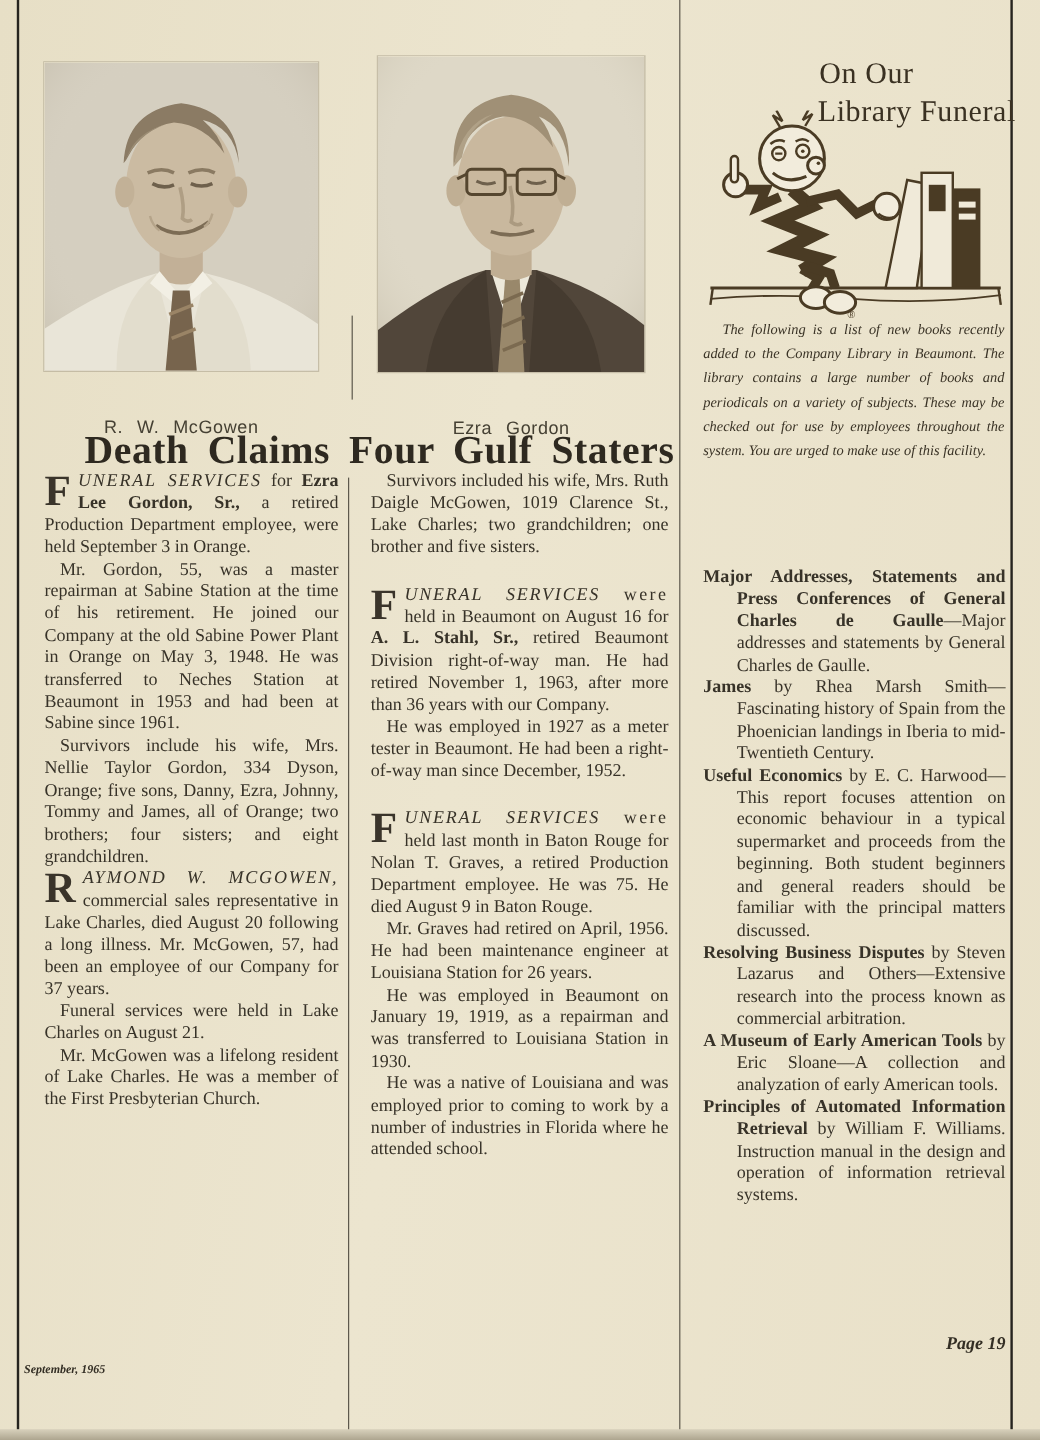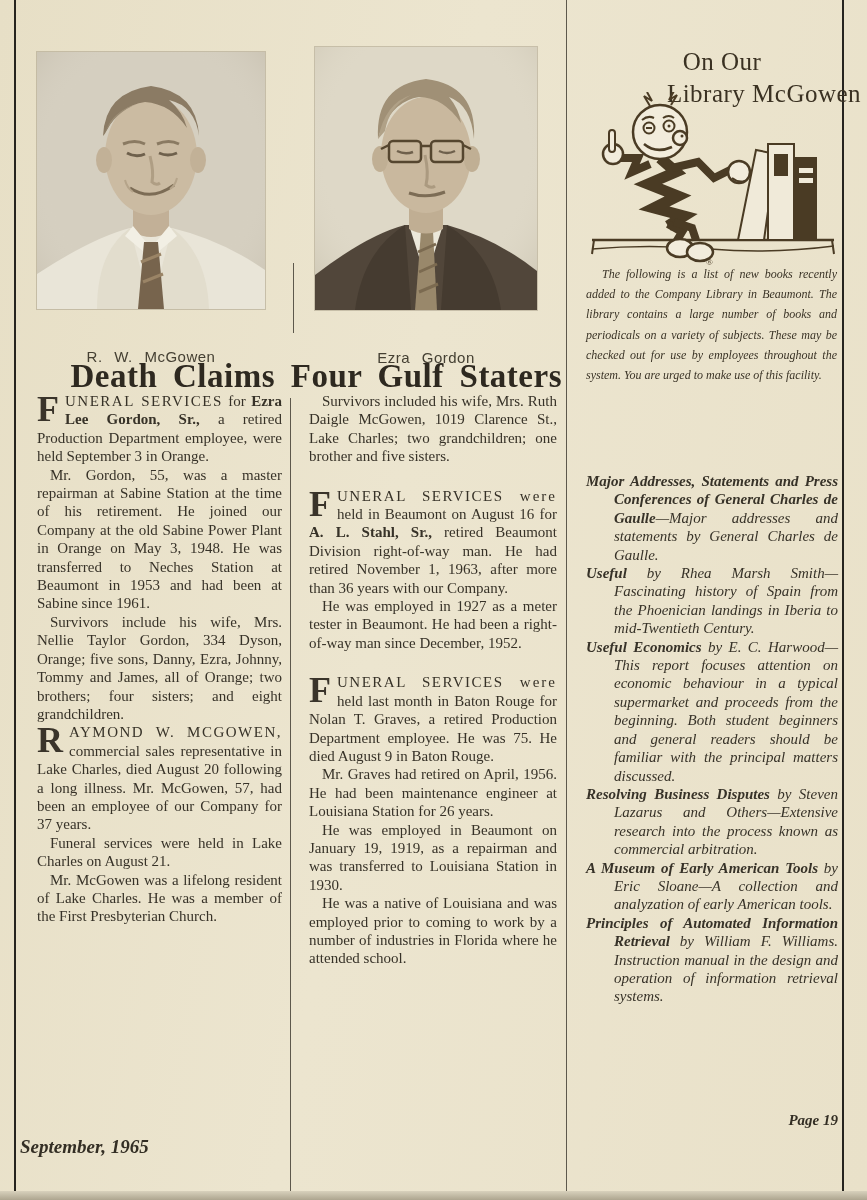--- a/index.html
+++ b/index.html
@@ -26,38 +26,38 @@
 
   .col { position:absolute; top:392px; font-size:15px; line-height:18.4px;
     text-align:justify; }
   .col1 { left:37px;  width:245px; }
   .col2 { left:309px; width:248px; }
   .para { margin:0; text-indent:13px; }
   .drop { text-indent:0; }
   .gap-top { margin-top:21px; }
   .dc { float:left; font-size:36px; line-height:30px; font-weight:700;
     padding:2px 6px 0 0; color:#3a342a; }
-  .caps { letter-spacing:1.5px; }
+  .caps { letter-spacing:1.5px;font-style:italic; }
   .spread { letter-spacing:2px; }
   .para b { font-weight:700; }
 
   .lib-title { position:absolute; left:616px; top:46px; width:252px;
     font-size:25px; line-height:32px; color:#3a3122; letter-spacing:.5px; }
   .lib-title .l1 { display:block; text-align:center; padding-right:40px; }
   .lib-title .l2 { display:block; text-align:center; padding-left:44px; }
   .mascot { position:absolute; left:588px; top:92px; width:250px; height:178px; }
   .lib-intro { position:absolute; left:586px; top:264px; width:251px;
     font-style:italic; font-size:12px; line-height:20.2px;
     text-align:justify; text-indent:16px; color:#3a3326; }
   .books { position:absolute; left:586px; top:472px; width:252px;
     font-size:15px; line-height:18.4px; }
-  .book { margin:0; padding-left:28px; text-indent:-28px; text-align:justify;font-style:italic; }
+  .book { margin:0; padding-left:28px; text-indent:-28px; text-align:justify; }
 
   .footer-left { position:absolute; left:20px; top:1136px;
-    font-weight:700; font-style:italic; font-size:19px; color:#332e24; }
+    font-weight:700; font-style:italic; font-size:10px; color:#332e24; }
   .footer-right { position:absolute; left:690px; top:1112px; width:148px;
     text-align:right; font-weight:700; font-style:italic; font-size:15px; color:#332e24; }
 </style>
 </head>
 <body>
 
 <div class="page">
 
   <div class="edge" style="left:14px;"></div>
   <div class="edge" style="left:842px;"></div>
@@ -173,21 +173,21 @@
     <p class="para drop gap-top"><span class="dc">F</span><span class="caps">UNERAL SERVICES</span><span class="spread"> were </span><span>held in Beaumont on August 16 for </span><b>A. L. Stahl, Sr.,</b><span> retired Beaumont Division right-of-way man. He had retired November 1, 1963, after more than 36 years with our Company.</span></p>
     <p class="para">He was employed in 1927 as a meter tester in Beaumont. He had been a right-of-way man since December, 1952.</p>
     <p class="para drop gap-top"><span class="dc">F</span><span class="caps">UNERAL SERVICES</span><span class="spread"> were </span><span>held last month in Baton Rouge for Nolan T. Graves, a retired Production Department employee. He was 75. He died August 9 in Baton Rouge.</span></p>
     <p class="para">Mr. Graves had retired on April, 1956. He had been maintenance engineer at Louisiana Station for 26 years.</p>
     <p class="para">He was employed in Beaumont on January 19, 1919, as a repairman and was transferred to Louisiana Station in 1930.</p>
     <p class="para">He was a native of Louisiana and was employed prior to coming to work by a number of industries in Florida where he attended school.</p>
   </div>
 
   <div class="lib-title">
     <span class="l1">On Our</span>
-    <span class="l2">Library McGowen</span>
+    <span class="l2">Library Funeral</span>
   </div>
 
   <div class="mascot">
     <svg width="250" height="178" viewBox="0 0 250 178">
       <g stroke="#4a3b24" fill="none" stroke-width="2">
 
         <line x1="4" y1="148" x2="246" y2="148" stroke-width="2.5"></line>
         <path d="M4,157 Q60,152 122,157 T246,154" stroke-width="1.5"></path>
         <line x1="6" y1="148" x2="4" y2="162"></line>
         <line x1="244" y1="148" x2="246" y2="162"></line>
@@ -230,21 +230,21 @@
         <path d="M56,52 Q68,62 84,55" stroke-width="2.5"></path>
       </g>
       <text x="118" y="173" font-size="9" fill="#4a3b24" font-family="Liberation Serif, serif">®</text>
     </svg>
   </div>
 
   <div class="lib-intro">The following is a list of new books recently added to the Company Library in Beaumont. The library contains a large number of books and periodicals on a variety of subjects. These may be checked out for use by employees throughout the system. You are urged to make use of this facility.</div>
 
   <div class="books">
     <p class="book"><b>Major Addresses, Statements and Press Conferences of General Charles de Gaulle</b><span>—Major addresses and statements by General Charles de Gaulle.</span></p>
-    <p class="book"><b>Useful</b><span> by Rhea Marsh Smith—Fascinating history of Spain from the Phoenician landings in Iberia to mid-Twentieth Century.</span></p>
+    <p class="book"><b>James</b><span> by Rhea Marsh Smith—Fascinating history of Spain from the Phoenician landings in Iberia to mid-Twentieth Century.</span></p>
     <p class="book"><b>Useful Economics</b><span> by E. C. Harwood—This report focuses attention on economic behaviour in a typical supermarket and proceeds from the beginning. Both student beginners and general readers should be familiar with the principal matters discussed.</span></p>
     <p class="book"><b>Resolving Business Disputes</b><span> by Steven Lazarus and Others—Extensive research into the process known as commercial arbitration.</span></p>
     <p class="book"><b>A Museum of Early American Tools</b><span> by Eric Sloane—A collection and analyzation of early American tools.</span></p>
     <p class="book"><b>Principles of Automated Information Retrieval</b><span> by William F. Williams. Instruction manual in the design and operation of information retrieval systems.</span></p>
   </div>
 
   <div class="footer-left">September, 1965</div>
   <div class="footer-right">Page 19</div>
 
 </div>

